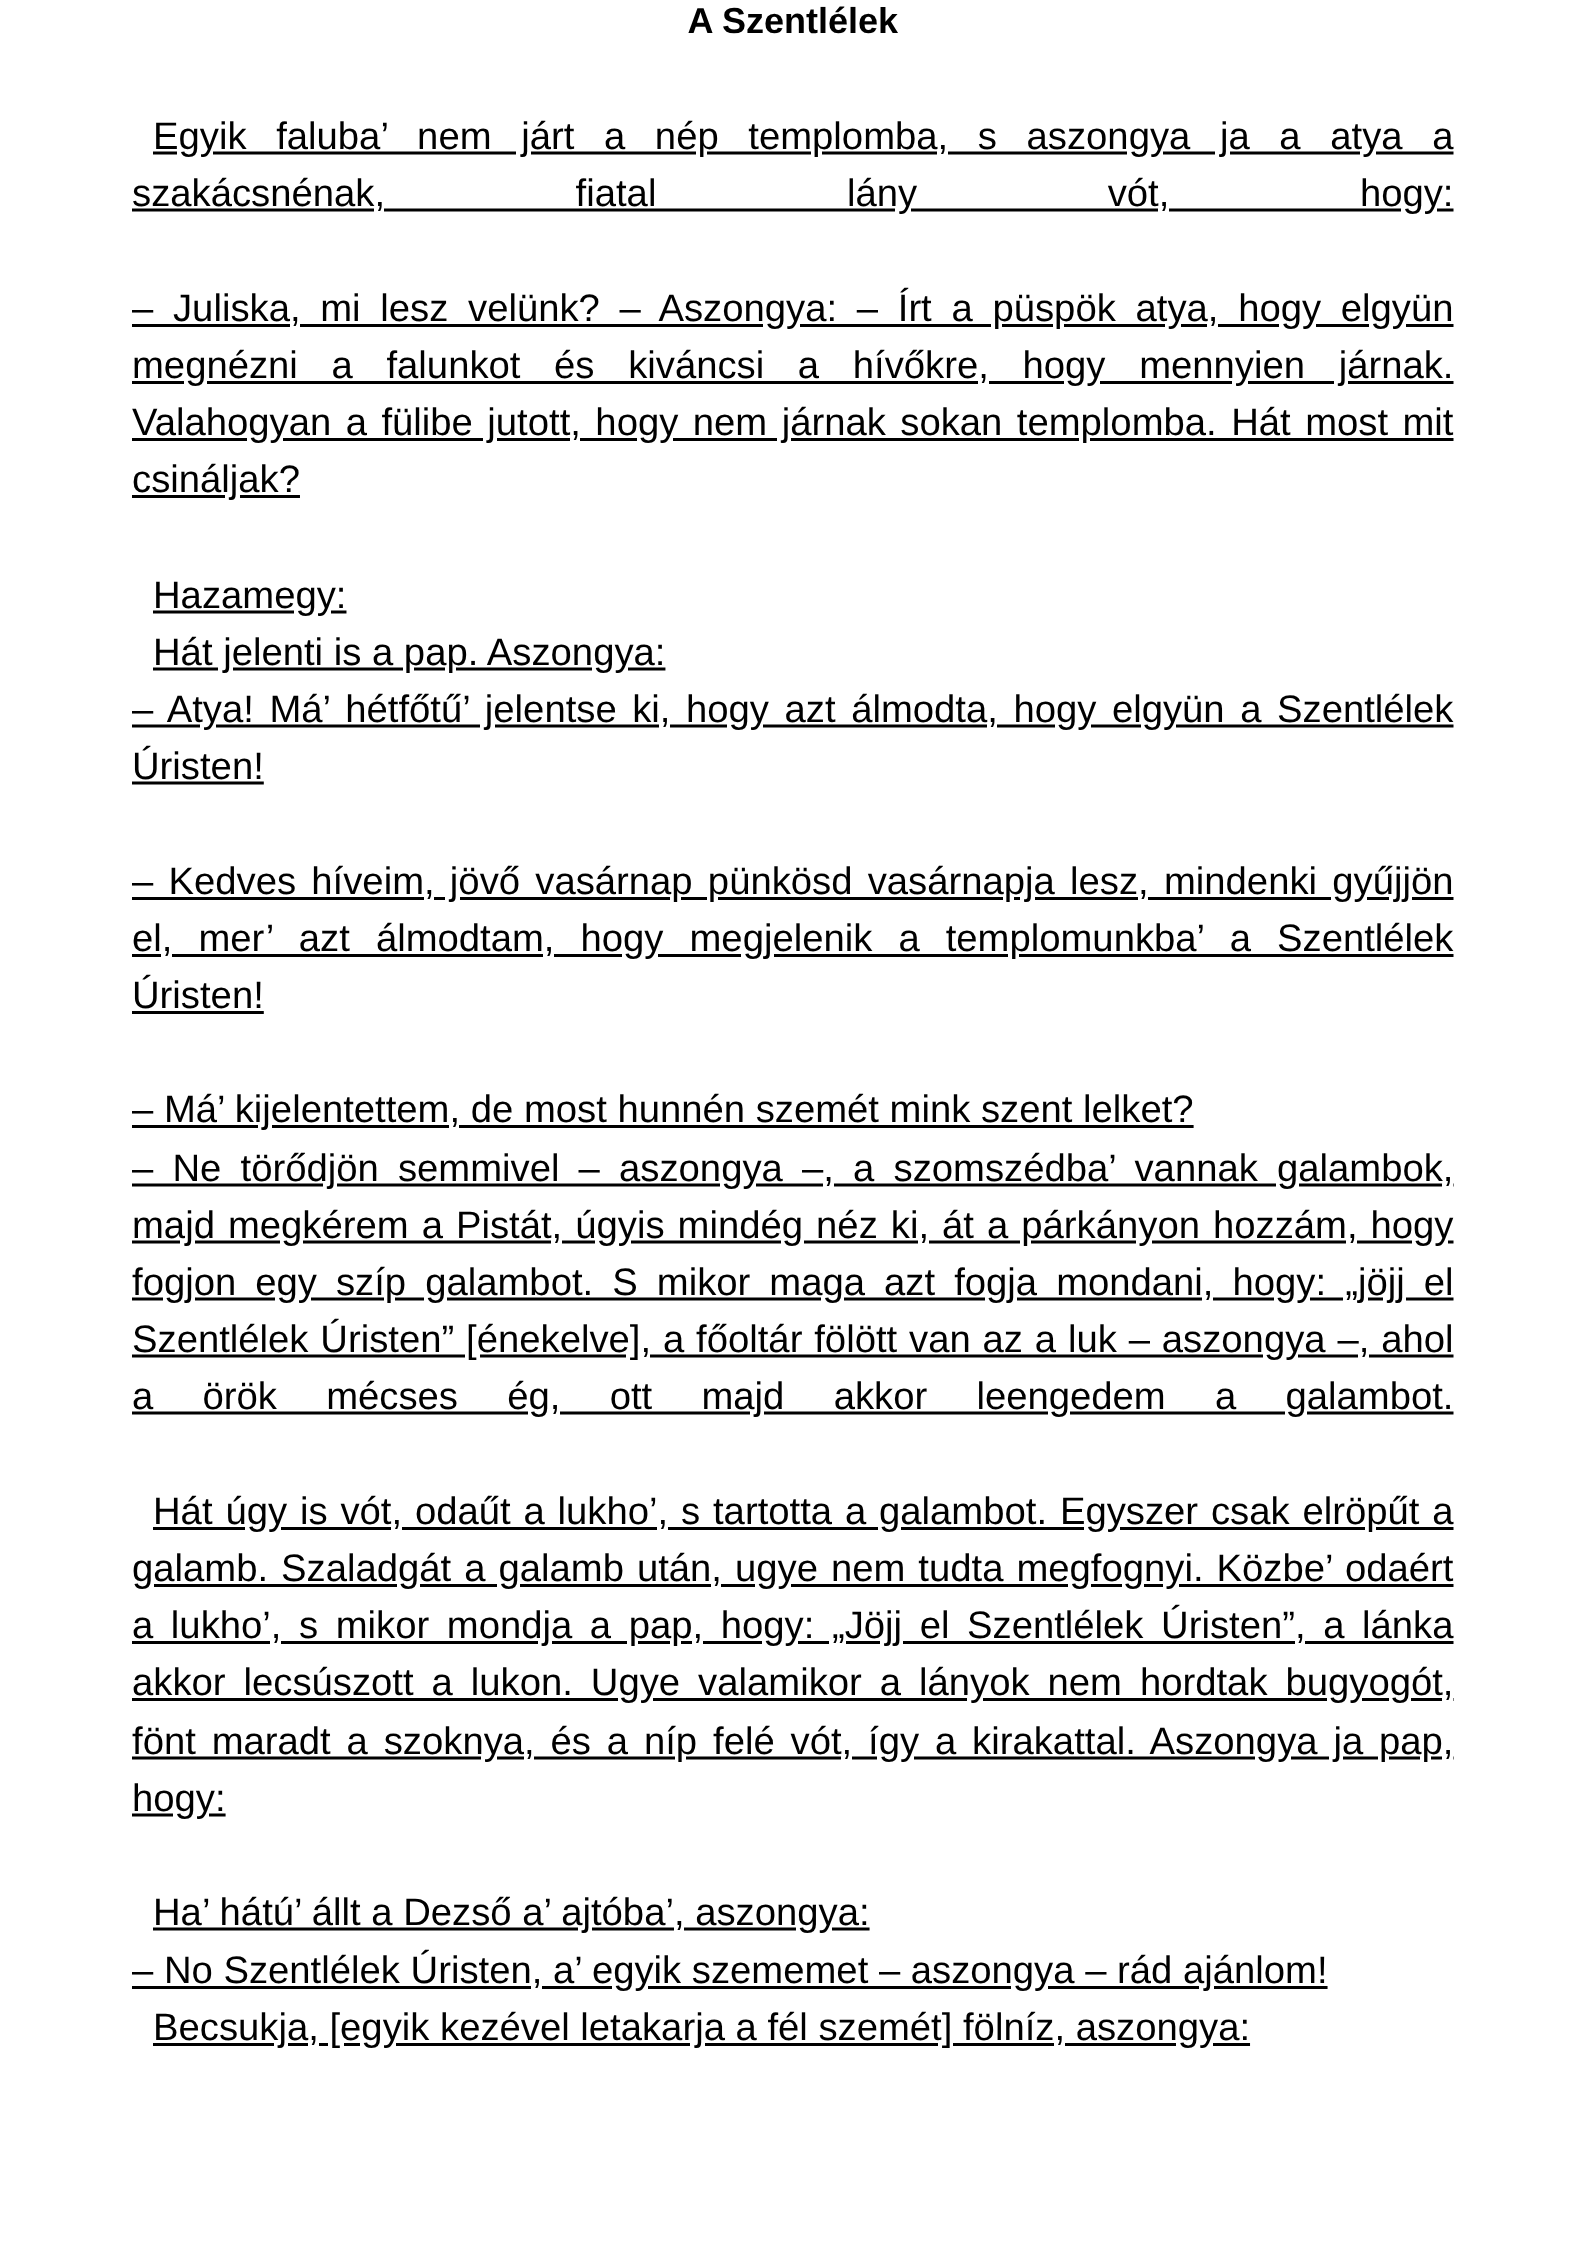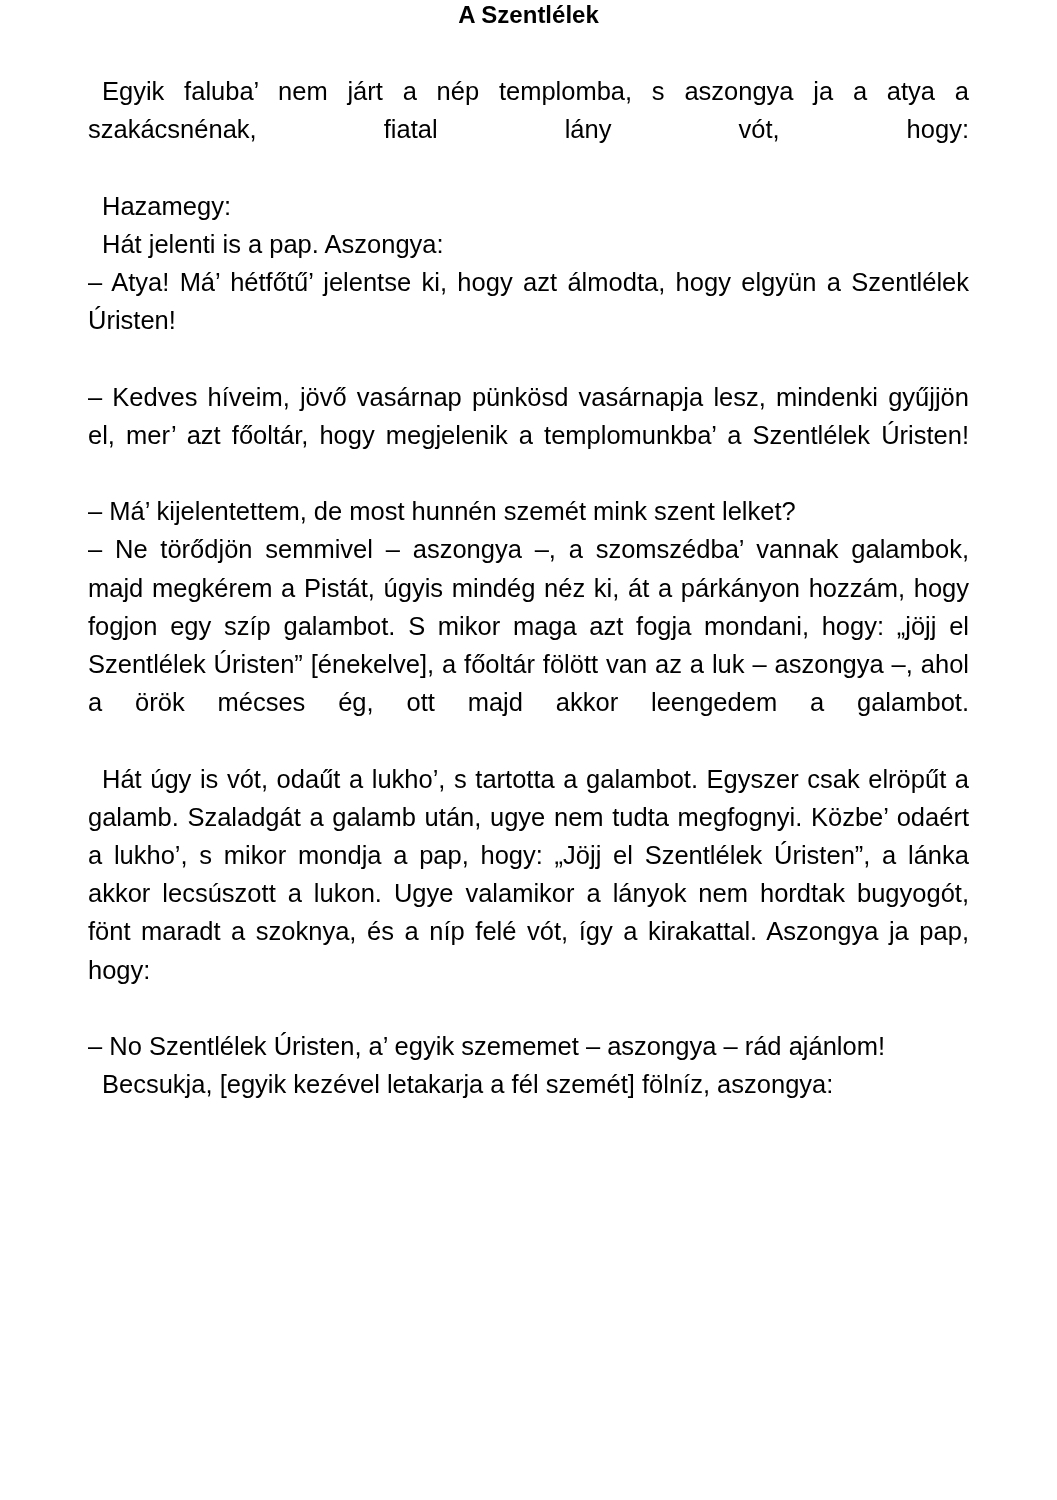--- a/index.html
+++ b/index.html
@@ -48,20 +48,21 @@
   
   p.para {
     margin: 0;
     text-align: justify;
     text-justify: inter-word;
     font-family: "Liberation Sans", "DejaVu Sans", sans-serif;
     font-size: 25.5px;
     line-height: 38.2px;
     color: #000000;
     hyphens: none;
+    text-decoration: underline;
     -webkit-hyphens: none;
   }
 
   
   p.dash {
     text-indent: 0;
   }
 
   
   p.indent {
@@ -82,24 +83,26 @@
 </head>
 <body>
 
 <div class="page">
 
   <h1 class="doc-title">A Szentlélek</h1>
 
   <div class="content body-text">
 
   <p class="para indent">Egyik faluba’ nem járt a nép templomba, s aszongya ja a atya a szakácsnénak, fiatal lány vót, hogy:</p>
+      <p class="para dash">– Juliska, mi lesz velünk? – Aszongya: – Írt a püspök atya, hogy elgyün megnézni a falunkot és kiváncsi a hívőkre, hogy mennyien járnak. Valahogyan a fülibe jutott, hogy nem járnak sokan templomba. Hát most mit csináljak?</p>
       <p class="para indent nostretch">Hazamegy:</p>
       <p class="para indent nostretch">Hát jelenti is a pap. Aszongya:</p>
       <p class="para dash">– Atya! Má’ hétfőtű’ jelentse ki, hogy azt álmodta, hogy elgyün a Szentlélek Úristen!</p>
-      <p class="para dash">– Kedves híveim, jövő vasárnap pünkösd vasárnapja lesz, mindenki gyűjjön el, mer’ azt főoltár, hogy megjelenik a templomunkba’ a Szentlélek Úristen!</p>
+      <p class="para dash">– Kedves híveim, jövő vasárnap pünkösd vasárnapja lesz, mindenki gyűjjön el, mer’ azt álmodtam, hogy megjelenik a templomunkba’ a Szentlélek Úristen!</p>
       <p class="para dash nostretch">– Má’ kijelentettem, de most hunnén szemét mink szent lelket?</p>
       <p class="para dash">– Ne törődjön semmivel – aszongya –, a szomszédba’ vannak galambok, majd megkérem a Pistát, úgyis mindég néz ki, át a párkányon hozzám, hogy fogjon egy szíp galambot. S mikor maga azt fogja mondani, hogy: „jöjj el Szentlélek Úristen” [énekelve], a főoltár fölött van az a luk – aszongya –, ahol a örök mécses ég, ott majd akkor leengedem a galambot.</p>
       <p class="para indent">Hát úgy is vót, odaűt a lukho’, s tartotta a galambot. Egyszer csak elröpűt a galamb. Szaladgát a galamb után, ugye nem tudta megfognyi. Közbe’ odaért a lukho’, s mikor mondja a pap, hogy: „Jöjj el Szentlélek Úristen”, a lánka akkor lecsúszott a lukon. Ugye valamikor a lányok nem hordtak bugyogót, fönt maradt a szoknya, és a níp felé vót, így a kirakattal. Aszongya ja pap, hogy:</p>
+      <p class="para indent nostretch">Ha’ hátú’ állt a Dezső a’ ajtóba’, aszongya:</p>
       <p class="para dash nostretch">– No Szentlélek Úristen, a’ egyik szememet – aszongya – rád ajánlom!</p>
       <p class="para indent nostretch">Becsukja, [egyik kezével letakarja a fél szemét] fölníz, aszongya:</p>
     </div>
 
 </div>
 
 </body></html>

